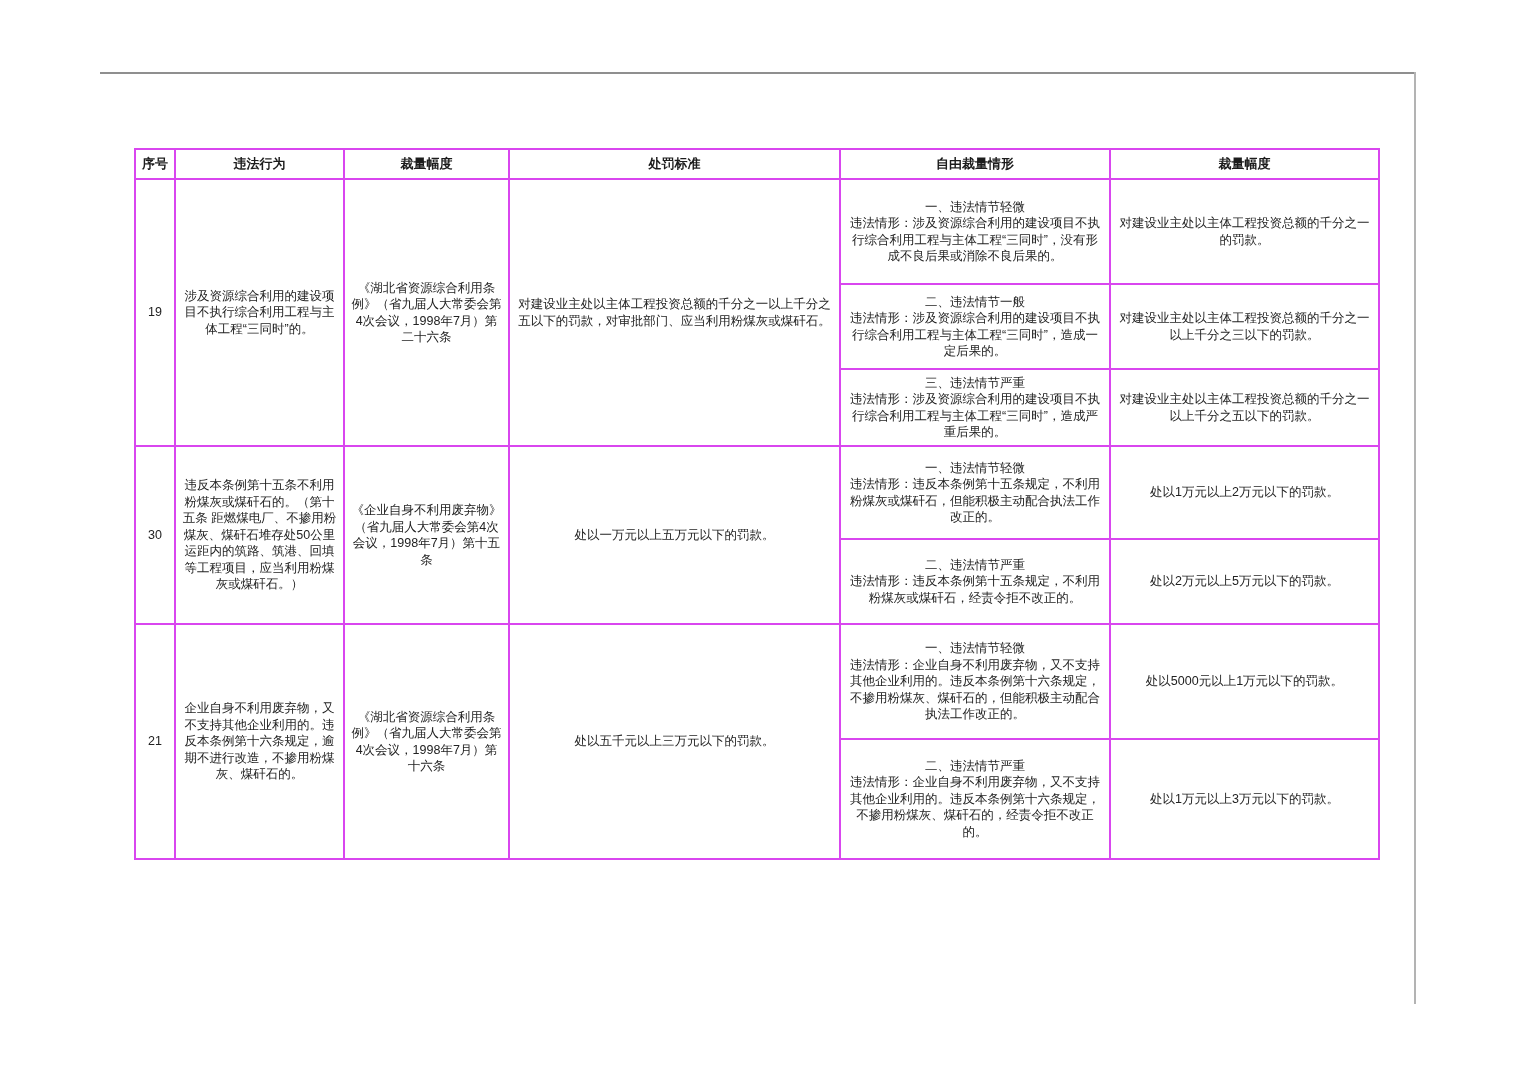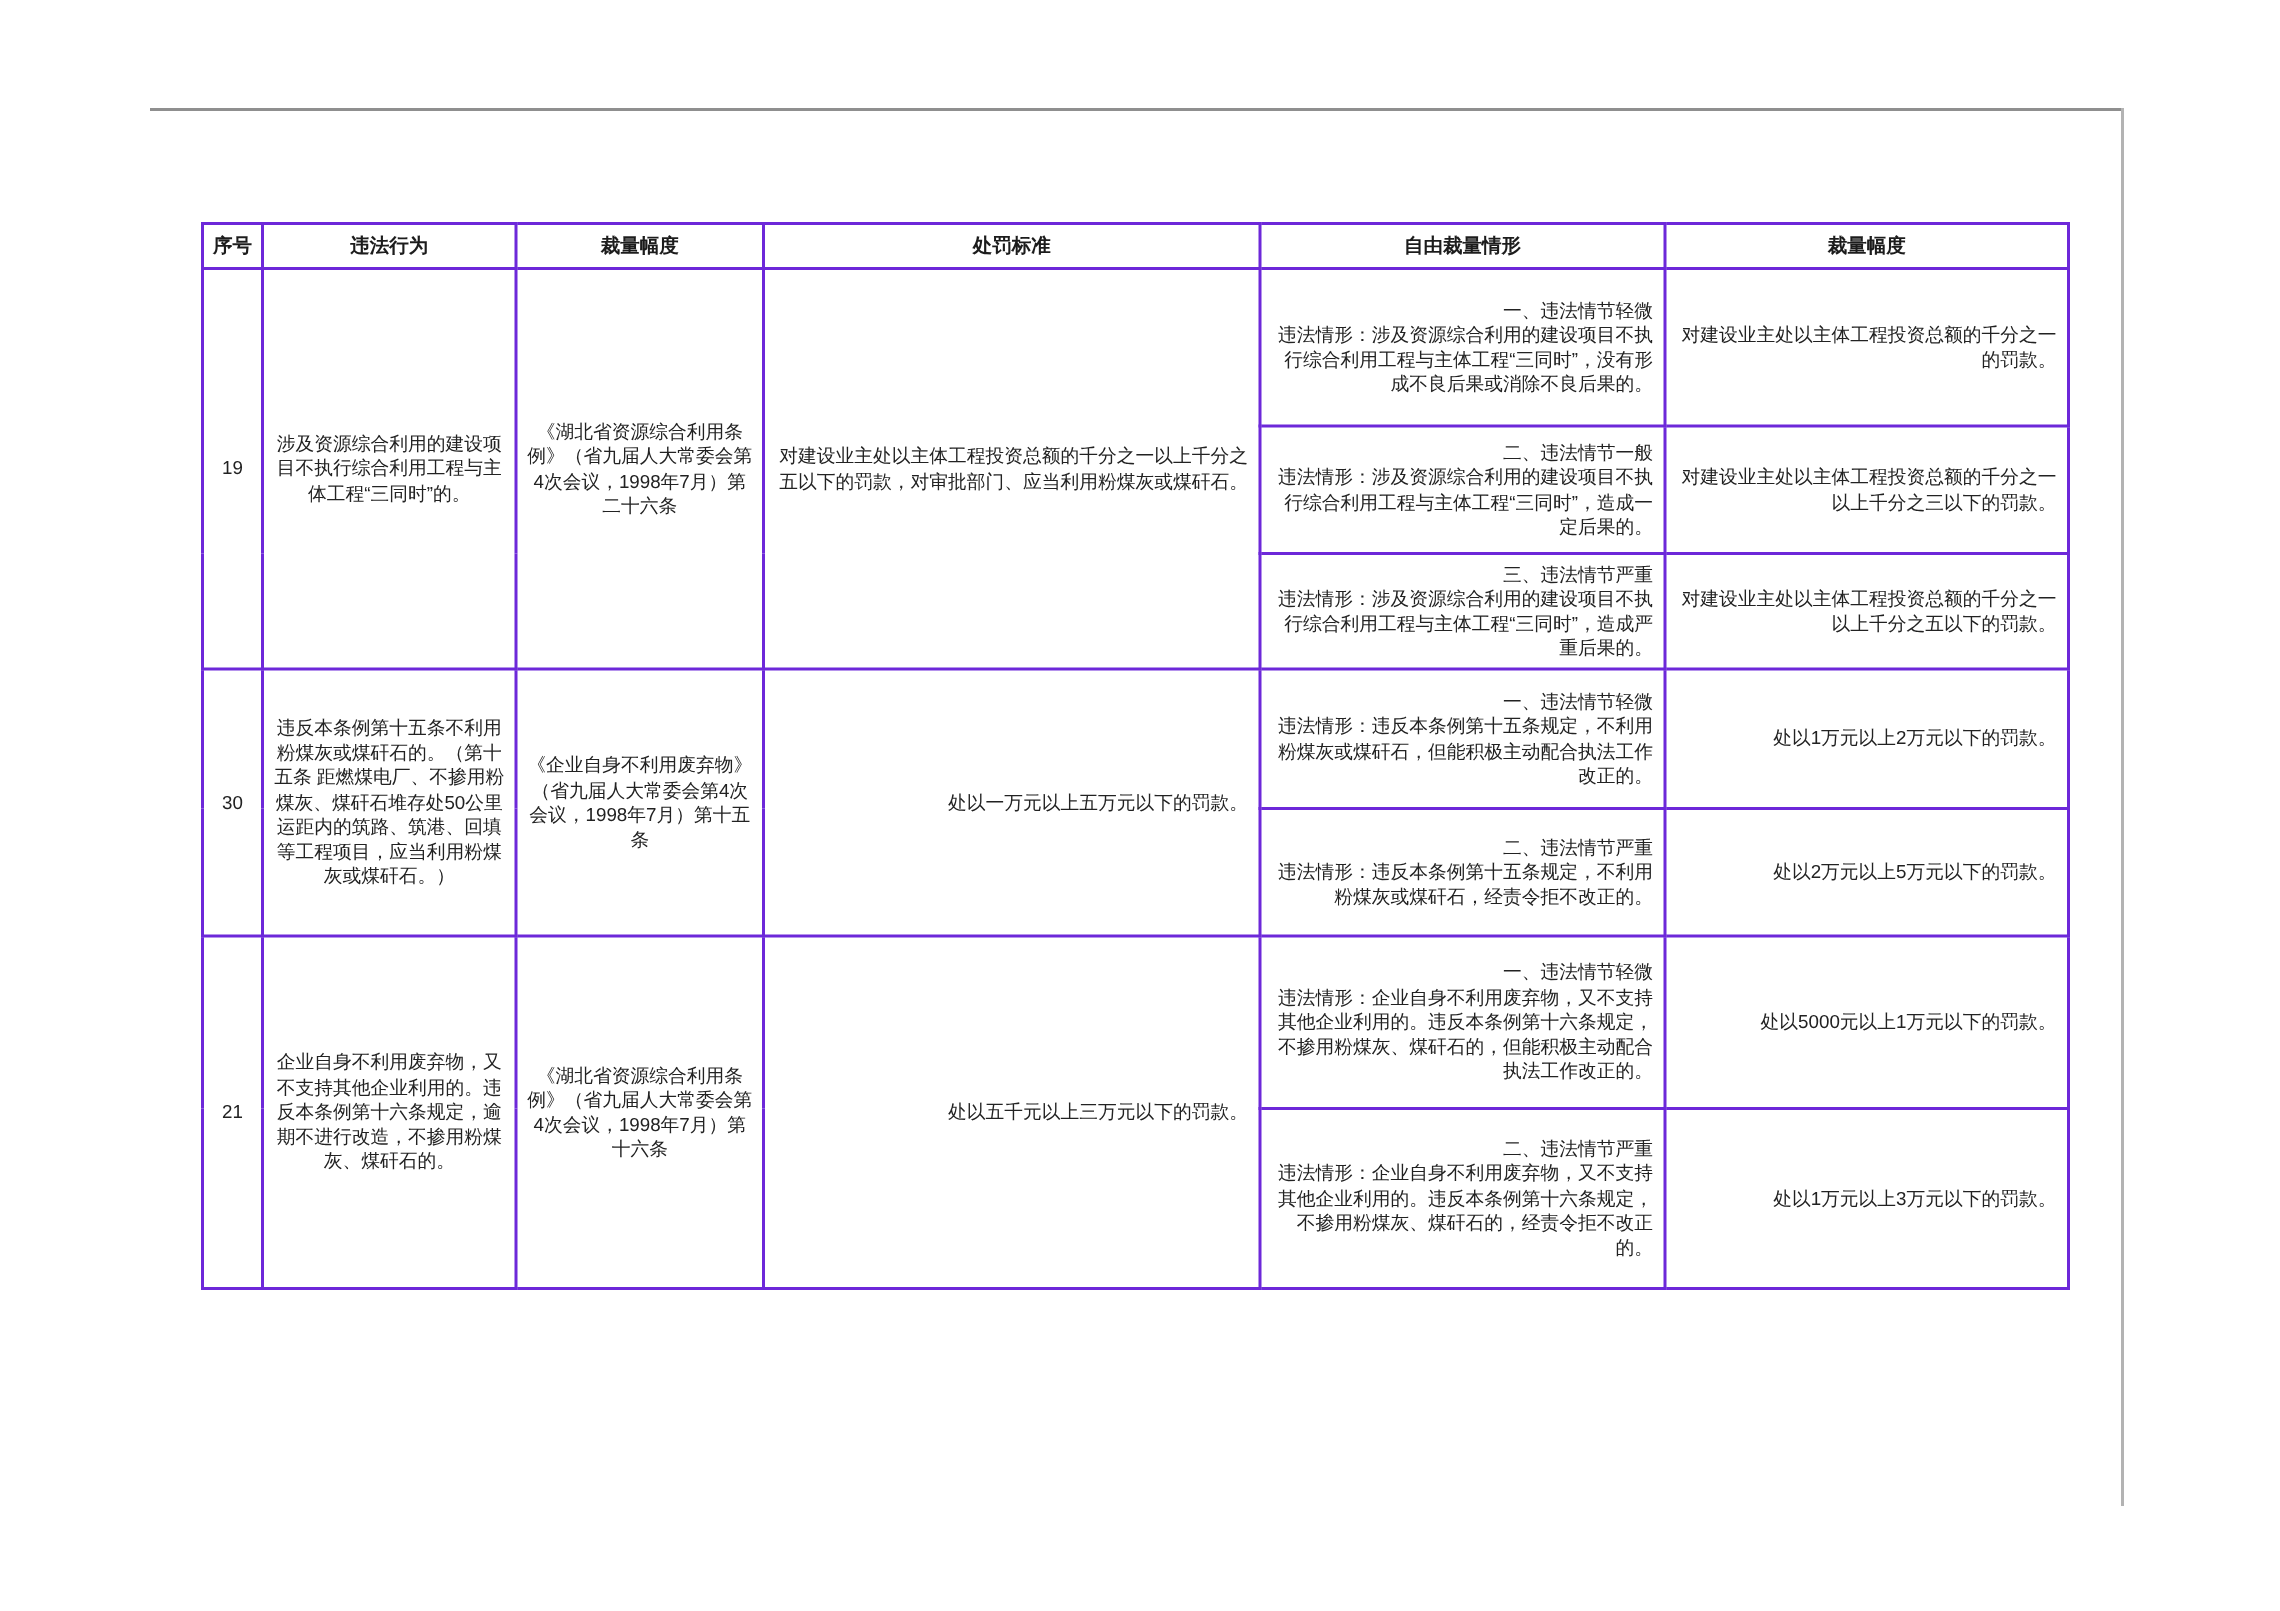--- a/index.html
+++ b/index.html
@@ -15,31 +15,31 @@
   }
   .page-edge-right {
     position:absolute; left:1414px; top:72px; width:2px; height:932px;
     background:#b3b3b3;
   }
   table.penalty {
     position:absolute; left:134px; top:148px; width:1244px;
     border-collapse:collapse; table-layout:fixed;
   }
   table.penalty th, table.penalty td {
-    border:2px solid #6d28d9;
+    border:2px solid #d946ef;
     font-size:12.5px; line-height:1.32;
     vertical-align:middle;
     overflow:hidden;
   }
   table.penalty th {
     font-size:13px; font-weight:bold; text-align:center;
     padding:2px 4px; color:#1c1c1c;
   }
   td.center { text-align:center; padding:3px 6px; }
-  td.left   { text-align:right;   padding:3px 7px; }
+  td.left   { text-align:center;   padding:3px 7px; }
   .pre { white-space:pre-line; }
 </style>
 </head>
 <body>
 
 <div class="page-edge-top"></div>
 <div class="page-edge-right"></div>
 
 <table class="penalty">
   <colgroup>

